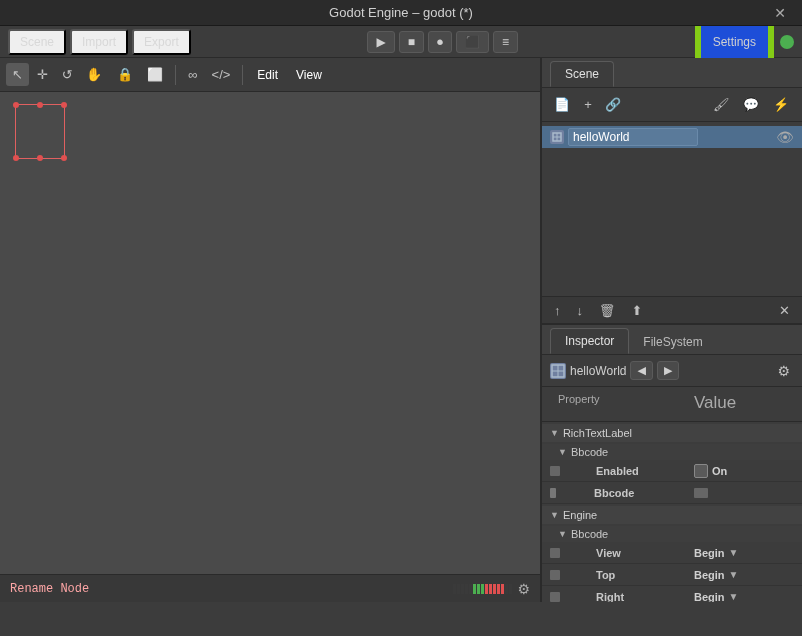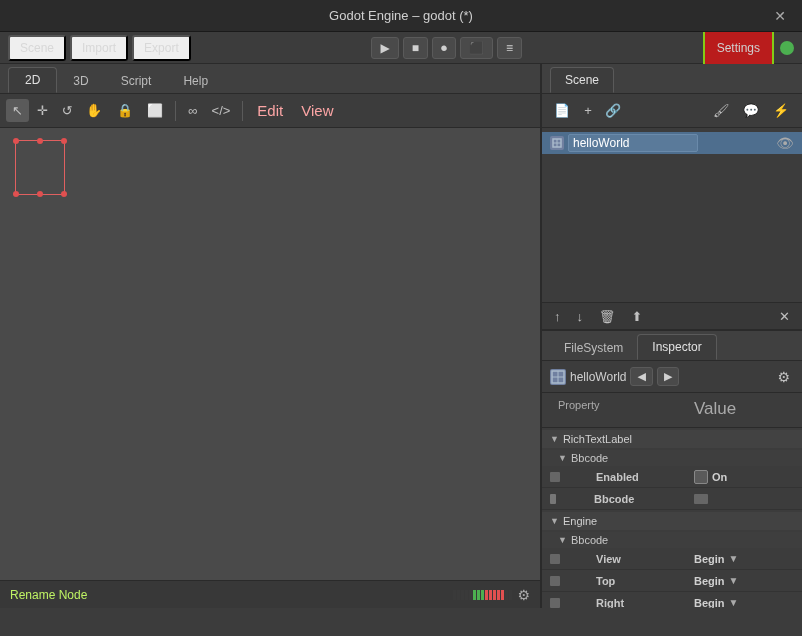--- a/index.html
+++ b/index.html
@@ -9,21 +9,21 @@
       background: #3c3c3c;
       font-family: 'Segoe UI', Tahoma, sans-serif;
       font-size: 12px;
       color: #e0e0e0;
       overflow: hidden;
     }
 
     
     #title-bar {
       background: #2b2b2b;
-      height: 32px;
+      height: 26px;
       display: flex;
       align-items: center;
       justify-content: center;
       position: relative;
       border-bottom: 1px solid #1a1a1a;
     }
     #title-bar .title {
       font-size: 13px;
       color: #d0d0d0;
     }
@@ -76,22 +76,22 @@
       font-size: 12px;
     }
 
     
     #menu-right {
       display: flex;
       align-items: center;
       gap: 6px;
     }
     .settings-btn {
-      background: #b91c1c;
-      border: 2px solid #84cc16;
+      background: #1d4ed8;
+      border: 6px solid #84cc16;
       border-radius: 3px;
       color: #d0d0d0;
       padding: 20px 12px;
       cursor: pointer;
       font-size: 12px;
     }
     .green-dot {
       width: 14px;
       height: 14px;
       background: #4caf50;
@@ -185,25 +185,25 @@
     .tool-btn.active { background: #5a5a5a; }
     .tool-separator {
       width: 1px;
       height: 20px;
       background: #5a5a5a;
       margin: 0 4px;
     }
     .tool-text-btn {
       background: transparent;
       border: none;
-      color: #fca5a5;
+      color: #ffffff;
       padding: 4px 8px;
       cursor: pointer;
       border-radius: 3px;
-      font-size: 15px;
+      font-size: 12px;
     }
 
     
     #canvas {
       flex: 1;
       background: #4a4a4a;
       position: relative;
       overflow: hidden;
     }
     .canvas-selection {
@@ -226,21 +226,22 @@
     #bottom-bar {
       background: #383838;
       height: 28px;
       display: flex;
       align-items: center;
       padding: 0 10px;
       border-top: 1px solid #2a2a2a;
     }
     #bottom-bar .rename-label {
       font-size: 12px;
-      color: #bef264;
+      color: #fca5a5;
+      font-family: Liberation Mono, monospace;
     }
     #bottom-bar .noise-bar {
       margin-left: auto;
       display: flex;
       gap: 1px;
       align-items: center;
     }
     .noise-seg {
       width: 3px;
       height: 10px;
@@ -500,26 +501,20 @@
   <div id="menu-right">
     <button class="settings-btn">Settings</button>
     <div class="green-dot"></div>
   </div>
 </div>
 
 <div id="main">
 
   <div id="editor-area">
 
-    <div id="mode-tabs">
-      <button class="mode-tab active">2D</button>
-      <button class="mode-tab">3D</button>
-      <button class="mode-tab">Script</button>
-      <button class="mode-tab">Help</button>
-    </div>
 
     <div id="editor-toolbar">
       <button class="tool-btn active">↖</button>
       <button class="tool-btn">✛</button>
       <button class="tool-btn">↺</button>
       <button class="tool-btn">✋</button>
       <button class="tool-btn">🔒</button>
       <button class="tool-btn">⬜</button>
       <div class="tool-separator"></div>
       <button class="tool-btn">∞</button>
@@ -597,22 +592,22 @@
 
     <div id="scene-tree-bottom">
       <button class="tool-btn">↑</button>
       <button class="tool-btn">↓</button>
       <button class="tool-btn">🗑</button>
       <button class="tool-btn">⬆</button>
       <button class="tool-btn" style="margin-left:auto;">✕</button>
     </div>
 
     <div id="inspector-tabs">
+      <button class="insp-tab active">Inspector</button>
       <button class="insp-tab">FileSystem</button>
-      <button class="insp-tab active">Inspector</button>
     </div>
 
     <div id="inspector-header">
       <div class="node-icon">
         <svg width="16" height="16" viewBox="0 0 16 16">
             <rect x="2" y="2" width="12" height="12" fill="none" stroke="#aabbcc" stroke-width="1.5"></rect>
             <line x1="8" y1="2" x2="8" y2="14" stroke="#aabbcc" stroke-width="1"></line>
             <line x1="2" y1="8" x2="14" y2="8" stroke="#aabbcc" stroke-width="1"></line>
           </svg>
       </div>

